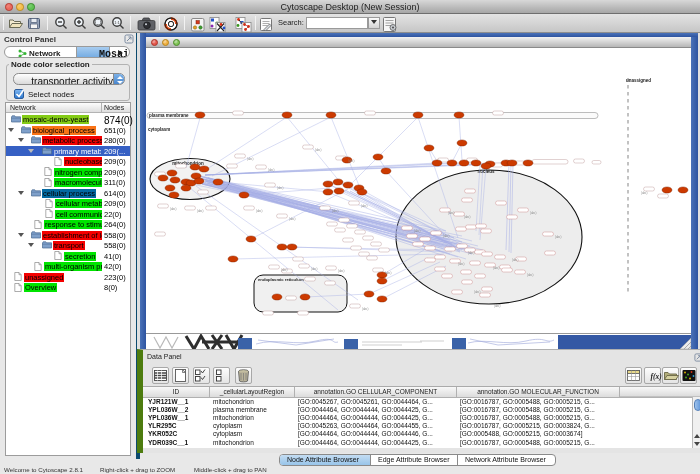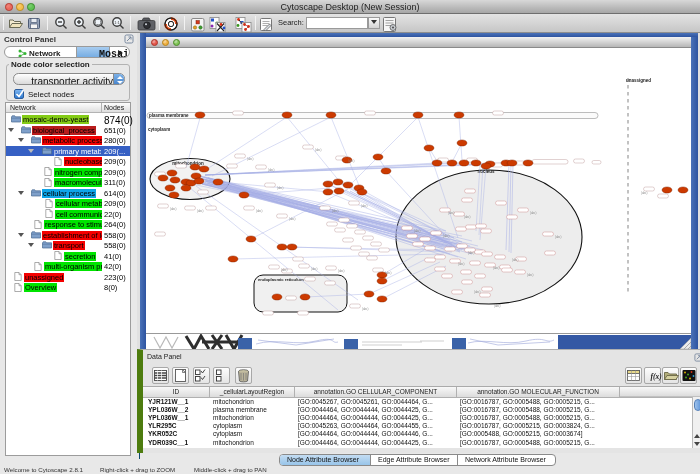--- a/index.html
+++ b/index.html
@@ -3,21 +3,21 @@
 <style>
 *{margin:0;padding:0;box-sizing:border-box;}
 html,body{width:700px;height:474px;overflow:hidden;}
 body{font-family:"Liberation Sans",sans-serif;background:#e8e8e8;position:relative;}
 .abs{position:absolute;}
 .titlebar{left:0;top:0;width:700px;height:14px;background:linear-gradient(#d8d8d8,#b9b9b9 60%,#a6a6a6);border-bottom:1px solid #6e6e6e;}
 .tl{width:7.5px;height:7.5px;border-radius:50%;top:3px;}
 .title-text{top:2px;left:0;width:700px;text-align:center;font-size:9px;color:#222;}
 .toolbar{left:0;top:14px;width:700px;height:19px;background:linear-gradient(#e3e3e3,#c6c6c6);border-bottom:1px solid #8e8e8e;}
 .tsep{top:2px;width:1px;height:14px;background:#aaa;border-right:1px solid #f2f2f2;}
-.cp{left:0;top:33px;width:140px;height:426px;background:#e8e8e8;border-right:1px solid #0c4a6e;}
+.cp{left:0;top:33px;width:140px;height:426px;background:#e8e8e8;border-right:4px solid #0c4a6e;}
 .cp-title{left:4px;top:2px;font-size:8px;font-weight:bold;color:#333;}
 .treearea{left:5px;top:69px;width:126px;height:354px;background:#fff;border:1px solid #9c9c9c;}
 .trehead{left:0;top:0;width:124px;height:10px;background:linear-gradient(#fdfdfd,#dedede);border-bottom:1px solid #b3b3b3;}
 .chip{display:block;width:max-content;padding:0 1px;white-space:nowrap;line-height:9px;}
 .dp{left:137px;top:349px;width:563px;height:104px;background:#e4e4e4;border-top:1px solid #b0b0b0;border-left:6px solid #4d7c0f;}
 .dbtn{top:17px;width:17px;height:17px;background:linear-gradient(#fdfdfd,#e4e4e4);border:1px solid #a8a8a8;border-radius:2px;}
 .th{font-size:6.5px;color:#222;text-align:center;overflow:hidden;white-space:nowrap;border-right:1px solid #b0b0b0;background:linear-gradient(#f8f8f8,#dcdcdc);height:10px;line-height:10px;}
 .td{font-size:6.5px;color:#111;overflow:hidden;white-space:nowrap;height:8.1px;line-height:8.1px;}
 .statust{font-size:6.2px;color:#333;top:466px;}
 </style></head><body>
@@ -157,21 +157,21 @@
 <div class="abs" style="left:16px;top:12.00px;width:80px;overflow:hidden;">
         <span class="chip" style="background:#84cc16;font-size:7.5px;color:#000;">mosaic-demo-yeast</span>
       </div>
 <div class="abs" style="left:98px;top:12.00px;font-size:10px;color:#000;white-space:nowrap;text-align:center;">874(0)</div>
 <div class="abs" style="left:2px;top:24.70px;width:0;height:0;border-left:3.2px solid transparent;border-right:3.2px solid transparent;border-top:4px solid #555;"></div>
 <svg class="abs" style="left:15px;top:22.70px;" width="10" height="8" viewBox="0 0 10 8">
         <path d="M0.5 2 L0.5 7 L9.5 7 L9.5 1.8 L4.5 1.8 L3.8 0.8 L1.2 0.8 Z" fill="#7fa0ca" stroke="#49688f" stroke-width="0.7"></path>
         <path d="M0.5 3.2 h9" stroke="#49688f" stroke-width="0.5"></path>
       </svg>
 <div class="abs" style="left:26px;top:22.50px;width:70px;overflow:hidden;">
-        <span class="chip" style="background:#b91c1c;font-size:7.5px;color:#000;">biological_process</span>
+        <span class="chip" style="background:#f97316;font-size:7.5px;color:#000;">biological_process</span>
       </div>
 <div class="abs" style="left:98px;top:22.50px;font-size:7.5px;color:#000;white-space:nowrap;">651(0)</div>
 <div class="abs" style="left:12px;top:35.20px;width:0;height:0;border-left:3.2px solid transparent;border-right:3.2px solid transparent;border-top:4px solid #555;"></div>
 <svg class="abs" style="left:25px;top:33.20px;" width="10" height="8" viewBox="0 0 10 8">
         <path d="M0.5 2 L0.5 7 L9.5 7 L9.5 1.8 L4.5 1.8 L3.8 0.8 L1.2 0.8 Z" fill="#7fa0ca" stroke="#49688f" stroke-width="0.7"></path>
         <path d="M0.5 3.2 h9" stroke="#49688f" stroke-width="0.5"></path>
       </svg>
 <div class="abs" style="left:36px;top:33.00px;width:60px;overflow:hidden;">
         <span class="chip" style="background:#f40000;font-size:7.5px;color:#000;">metabolic process</span>
       </div>
@@ -209,21 +209,21 @@
 <div class="abs" style="left:48px;top:75.00px;width:48px;overflow:hidden;">
         <span class="chip" style="background:#00e400;font-size:7.5px;color:#000;">macromolecule</span>
       </div>
 <div class="abs" style="left:98px;top:75.00px;font-size:7.5px;color:#000;white-space:nowrap;">311(0)</div>
 <div class="abs" style="left:12px;top:87.70px;width:0;height:0;border-left:3.2px solid transparent;border-right:3.2px solid transparent;border-top:4px solid #555;"></div>
 <svg class="abs" style="left:25px;top:85.70px;" width="10" height="8" viewBox="0 0 10 8">
         <path d="M0.5 2 L0.5 7 L9.5 7 L9.5 1.8 L4.5 1.8 L3.8 0.8 L1.2 0.8 Z" fill="#7fa0ca" stroke="#49688f" stroke-width="0.7"></path>
         <path d="M0.5 3.2 h9" stroke="#49688f" stroke-width="0.5"></path>
       </svg>
 <div class="abs" style="left:36px;top:85.50px;width:60px;overflow:hidden;">
-        <span class="chip" style="background:#0ea5e9;font-size:7.5px;color:#000;">cellular process</span>
+        <span class="chip" style="background:#0369a1;font-size:7.5px;color:#000;">cellular process</span>
       </div>
 <div class="abs" style="left:98px;top:85.50px;font-size:7.5px;color:#000;white-space:nowrap;">614(0)</div>
 <svg class="abs" style="left:39px;top:95.80px;" width="8" height="9" viewBox="0 0 8 9">
         <path d="M0.8 0.5 L5 0.5 L7.2 2.7 L7.2 8.5 L0.8 8.5 Z" fill="#fff" stroke="#8a8a8a" stroke-width="0.7"></path>
         <path d="M5 0.5 L5 2.7 L7.2 2.7" fill="none" stroke="#8a8a8a" stroke-width="0.7"></path>
       </svg>
 <div class="abs" style="left:49px;top:96.00px;width:47px;overflow:hidden;">
         <span class="chip" style="background:#00e400;font-size:7.5px;color:#000;">cellular metabo</span>
       </div>
 <div class="abs" style="left:98px;top:96.00px;font-size:7.5px;color:#000;white-space:nowrap;">209(0)</div>

